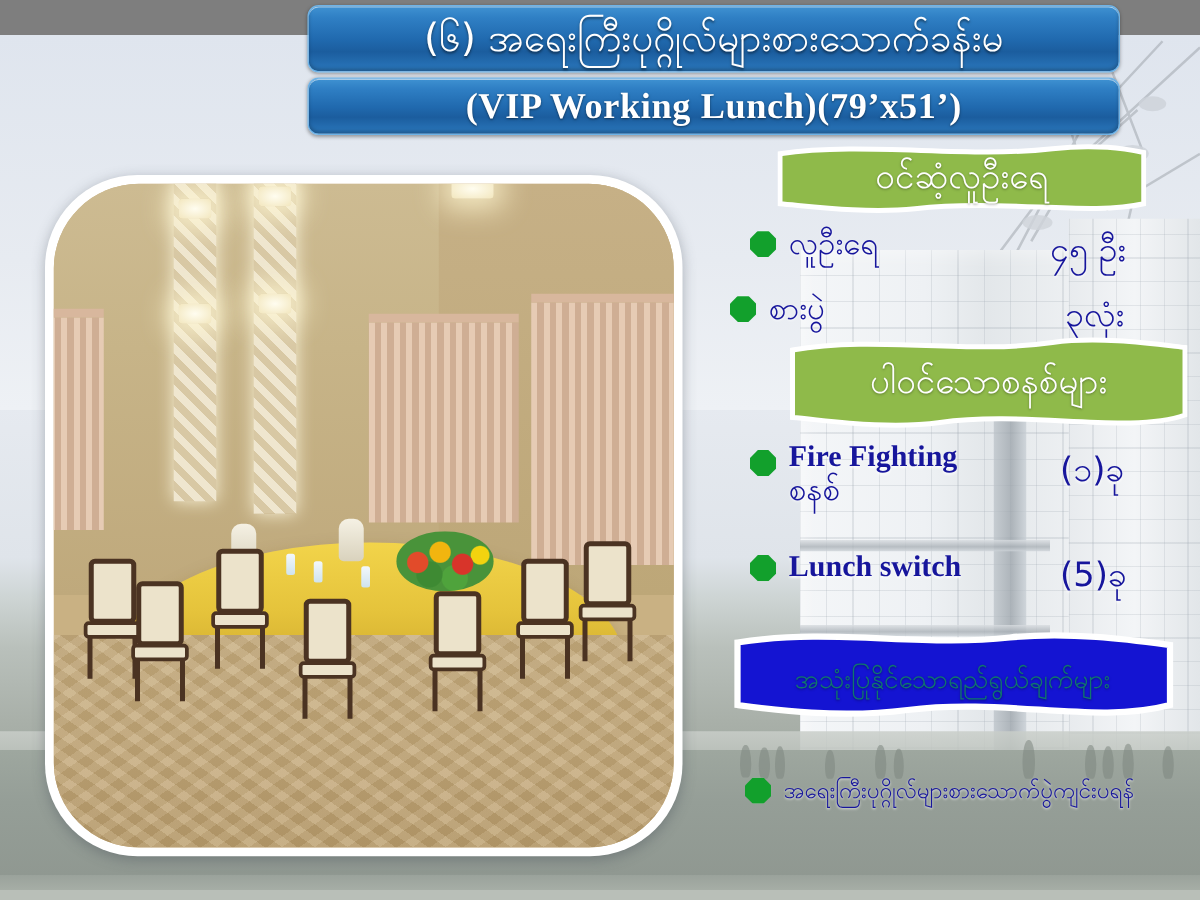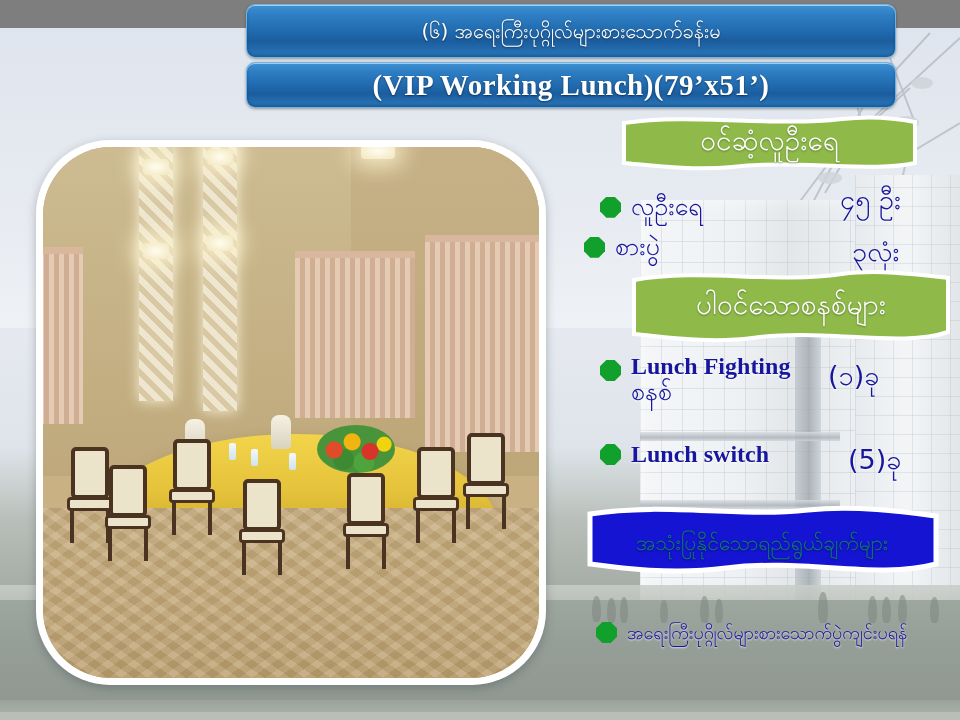--- a/index.html
+++ b/index.html
@@ -47,21 +47,21 @@
   
   .title-wrap{position:absolute;left:246px;top:4px;width:650px;}
   .title-bar{
     position:relative;border-radius:9px;
     background:linear-gradient(180deg,#3f92d2 0%,#2f7fc4 18%,#2069ae 52%,#1b5d9e 70%,#2b78bd 100%);
     box-shadow:inset 0 1px 0 rgba(255,255,255,.55), inset 0 -2px 3px rgba(0,0,0,.25), 0 1px 3px rgba(0,0,0,.35);
     border:1px solid #6fb3e6;
     text-align:center;color:#ffffff;
     text-shadow:0 1px 2px rgba(0,0,0,.5);
   }
-  .title-bar.one{height:52px;line-height:52px;font-size:20px;}
+  .title-bar.one{height:52px;line-height:52px;font-size:31px;}
   .title-bar.two{height:44px;line-height:44px;margin-top:4px;font-size:29px;
     font-family:"Liberation Serif","DejaVu Serif",serif;letter-spacing:.5px;font-weight:bold;}
 
   
   .photo-frame{position:absolute;left:36px;top:140px;width:510px;height:545px;
     border-radius:74px;background:#ffffff;
     box-shadow:0 3px 10px rgba(60,70,80,.35);
     padding:7px;box-sizing:border-box;}
   .photo{width:100%;height:100%;border-radius:68px;overflow:hidden;position:relative;
     background:#c9b183;}
@@ -270,21 +270,21 @@
     </div>
   </div>
 
   <div class="green-banner" style="left:622px;top:113px;width:295px;height:60px;">
     <svg class="gb-svg" viewBox="0 0 295 60" preserveAspectRatio="none">
       <path d="M2,10 C70,0 150,14 220,6 C255,2 278,6 293,9 L293,50 C250,60 180,46 110,54 C70,58 26,52 2,50 Z" fill="#8fba4a" stroke="#ffffff" stroke-width="4"></path>
     </svg>
     <span class="gb-text">ဝင်ဆံ့လူဦးရေ</span>
   </div>
 
-  <div class="row" style="left:600px;top:194px;width:240px;">
+  <div class="row" style="left:600px;top:182px;width:240px;">
     <span class="bullet"></span>
     <span class="row-label">လူဦးရေ</span>
   </div>
   <div class="row-value" style="left:840px;top:182px;">၄၅ ဦး</div>
 
   <div class="row" style="left:584px;top:234px;width:240px;">
     <span class="bullet"></span>
     <span class="row-label">စားပွဲ</span>
   </div>
   <div class="row-value" style="left:852px;top:234px;">၃လုံး</div>
@@ -292,26 +292,26 @@
   <div class="green-banner" style="left:632px;top:266px;width:318px;height:82px;">
     <svg class="gb-svg" viewBox="0 0 318 82" preserveAspectRatio="none">
       <path d="M2,14 C70,2 140,18 210,8 C248,3 290,9 316,12 L316,66 C270,82 190,62 120,72 C76,78 28,70 2,68 Z" fill="#8fba4a" stroke="#ffffff" stroke-width="4"></path>
     </svg>
     <span class="gb-text">ပါဝင်သောစနစ်များ</span>
   </div>
 
   <div class="row" style="left:600px;top:354px;width:250px;align-items:flex-start;">
     <span class="bullet" style="margin-top:6px;"></span>
     <span>
-      <span class="row-label en">Lunch  Fighting</span>
+      <span class="row-label en">Fire  Fighting</span>
       <br>
       <span class="row-label">စနစ်</span>
     </span>
   </div>
-  <div class="row-value" style="left:828px;top:358px;">(၁)ခု</div>
+  <div class="row-value" style="left:848px;top:358px;">(၁)ခု</div>
 
   <div class="row" style="left:600px;top:442px;width:250px;">
     <span class="bullet"></span>
     <span class="row-label en">Lunch switch</span>
   </div>
   <div class="row-value" style="left:848px;top:442px;">(5)ခု</div>
 
   <div class="blue-ribbon" style="left:576px;top:500px;width:372px;height:88px;">
     <svg class="br-svg" viewBox="0 0 372 88" preserveAspectRatio="none">
       <path d="M14,14 C90,2 160,18 232,10 C280,5 330,12 360,16 L360,64 C300,80 230,58 150,68 C96,75 44,68 14,64 Z" fill="#1414d2" stroke="#ffffff" stroke-width="5"></path>

